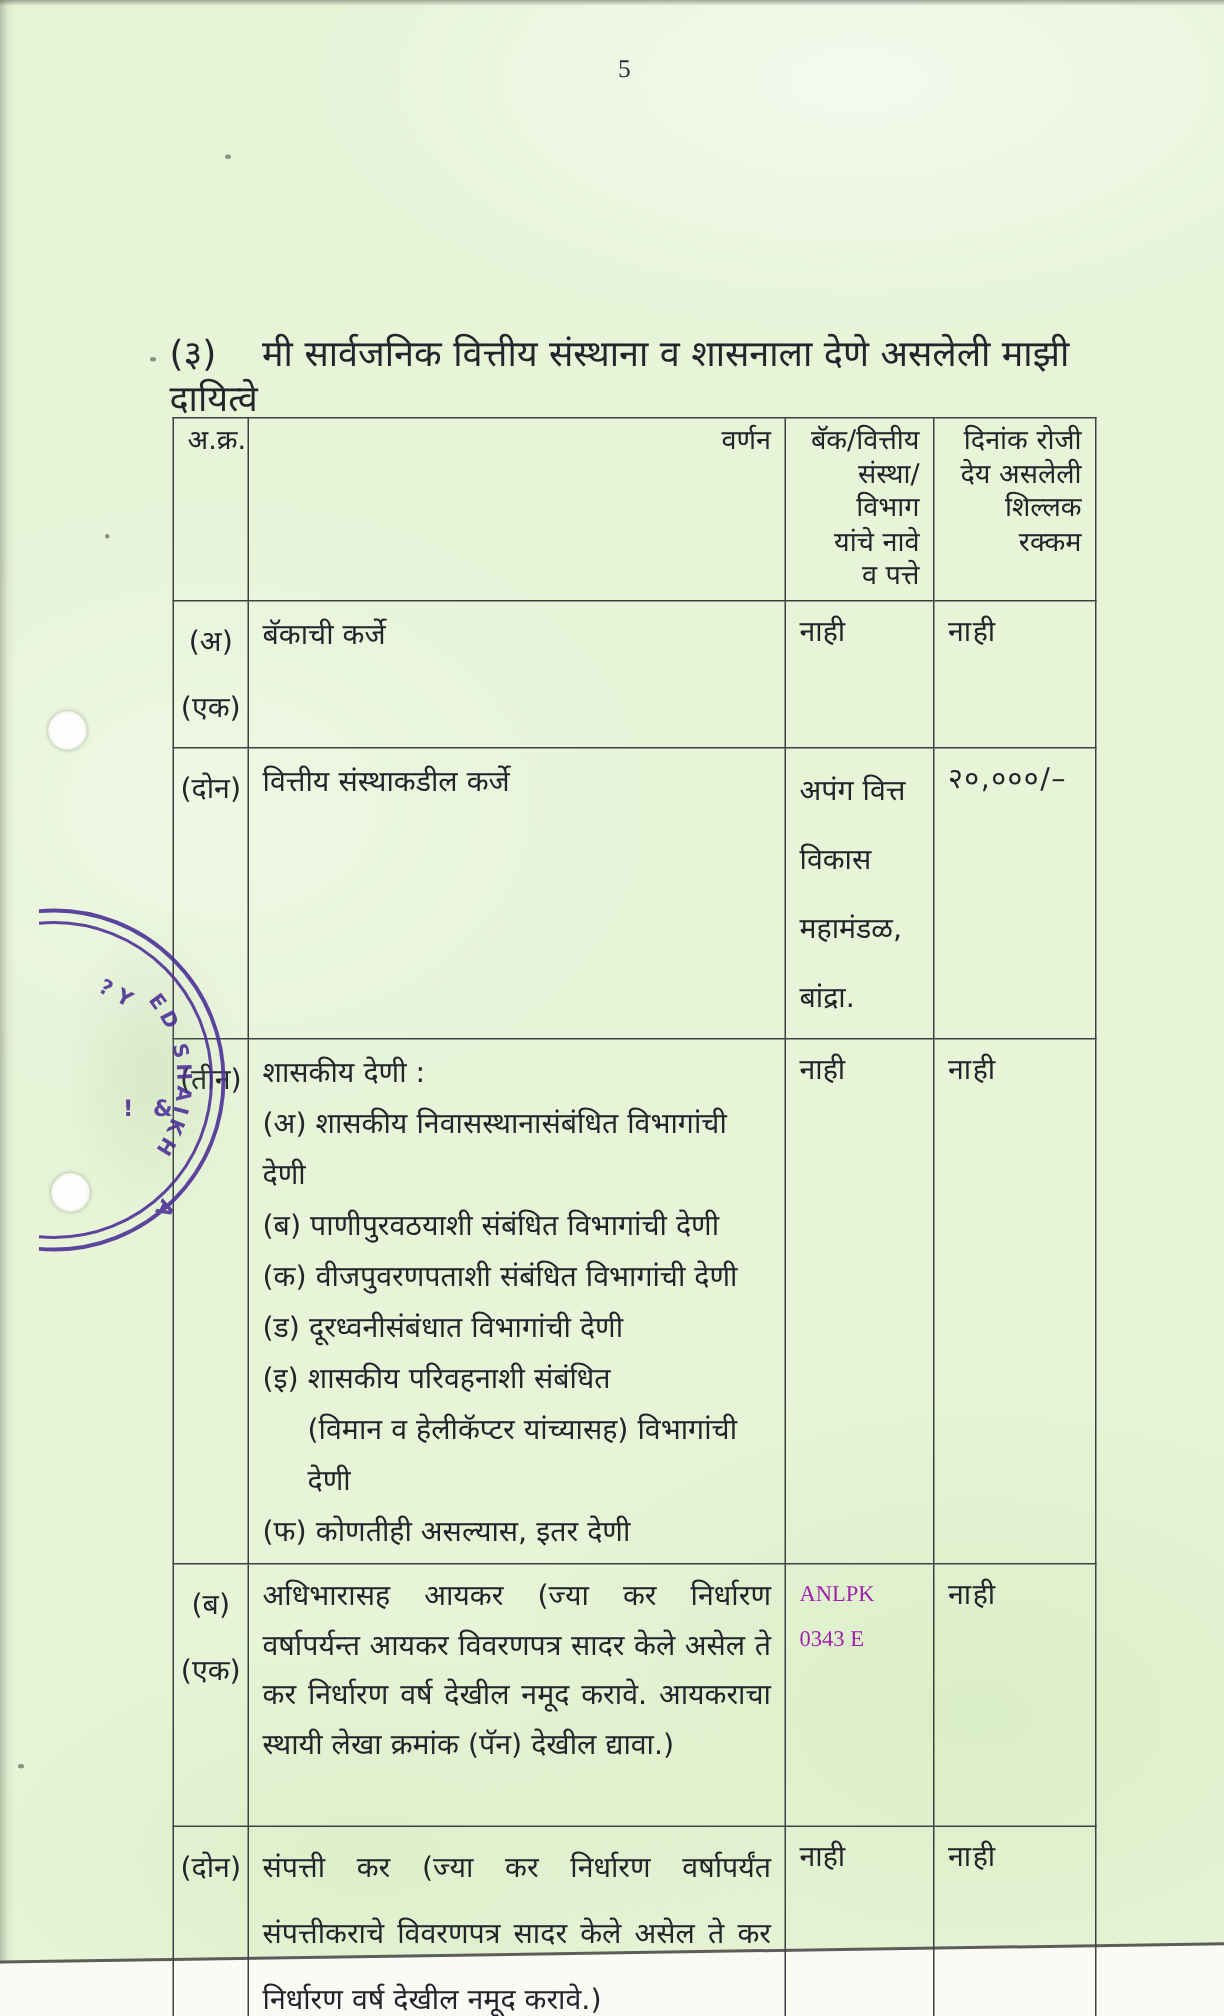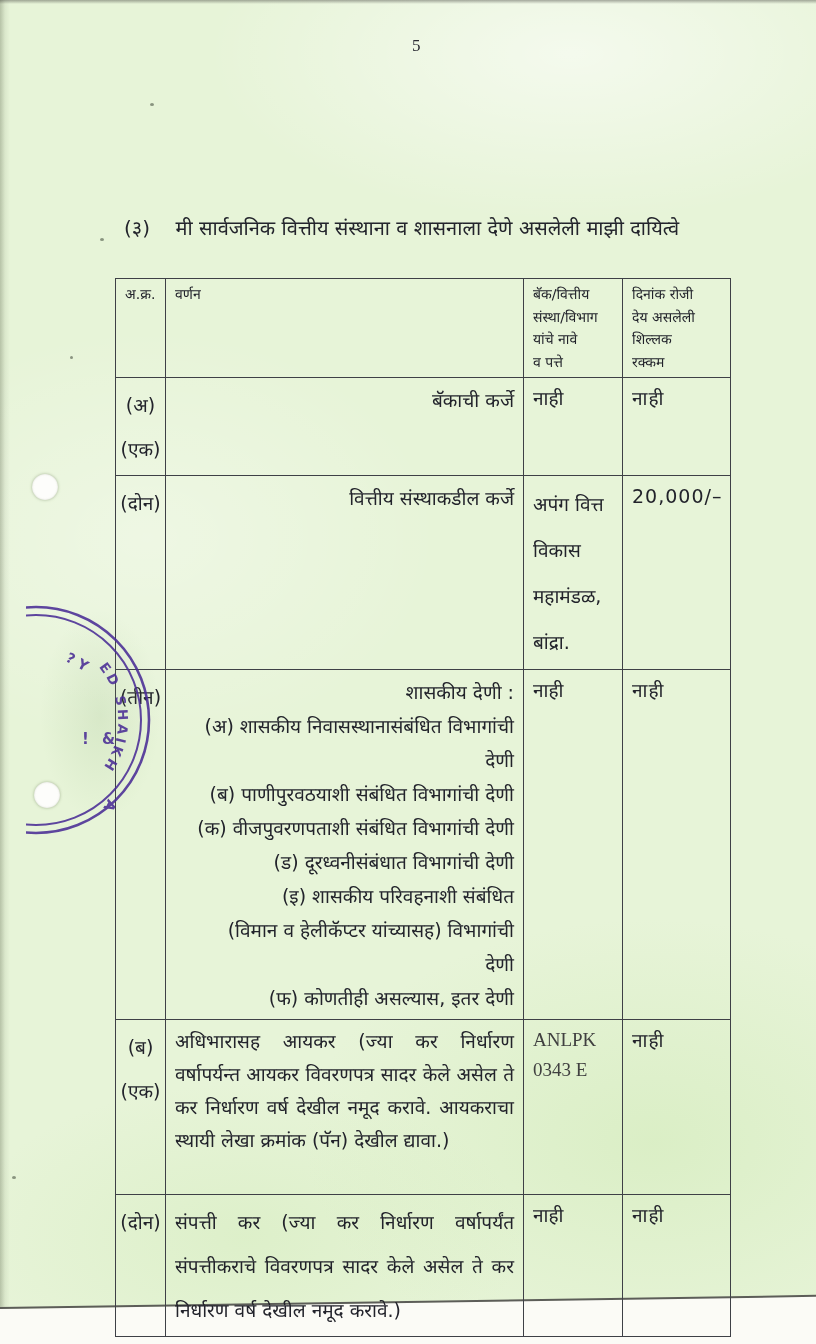--- a/index.html
+++ b/index.html
@@ -20,37 +20,37 @@
   }
   .edge-left{position:absolute;left:0;top:0;width:10px;height:1309px;
     background:linear-gradient(to right,rgba(70,80,55,.30),rgba(70,80,55,.08) 5px,rgba(70,80,55,0) 10px);}
   .edge-top{position:absolute;left:0;top:0;width:816px;height:4px;
     background:linear-gradient(to bottom,rgba(70,70,65,.45),rgba(70,70,65,0));}
   .edge-bottom{position:absolute;left:-2px;top:1307px;width:822px;height:2px;background:#5c5d58;
     transform:rotate(-0.85deg);transform-origin:left center;}
   .page-number{position:absolute;left:412px;top:36px;font-family:"Liberation Serif","DejaVu Serif",serif;
     font-size:17px;color:#2a2b33;}
   .intro{position:absolute;left:113px;top:165px;width:610px;color:#23242c;
-    font-size:20px;white-space:pre-wrap;margin-left:11px;}
+    font-size:24px;white-space:pre-wrap;}
   .intro div{height:40px;line-height:30px;}
   .doc-table{position:absolute;left:115px;top:278px;border-collapse:collapse;table-layout:fixed;width:615px;
     color:#22232b;}
   .doc-table td{border:1.7px solid #3e4046;vertical-align:top;padding:5px 9px 4px 9px;font-size:19px;}
-  .doc-table td.hdr{text-align:left;font-size:14px;line-height:22.5px;padding-top:4px;}
+  .doc-table td.hdr{text-align:right;font-size:18px;line-height:22.5px;padding-top:4px;}
   .col-sr{width:50px;} .col-desc{width:358px;} .col-bank{width:99px;} .col-amt{width:108px;}
   td.sr{text-align:center;padding-left:2px;padding-right:2px;}
   td.sr div{line-height:44px;}
-  .desc-line{line-height:34px;text-align:right;}
+  .desc-line{line-height:34px;}
   .desc-line.indent{padding-left:30px;}
   .para{line-height:33px;text-align:justify;}
   .para5{line-height:44px;text-align:justify;}
   td.bank div{line-height:30px;}
   td.bank.spread div{line-height:46px;}
   td.bank.spread{text-align:justify;}
-  .latin{font-family:"Liberation Serif","DejaVu Serif",serif;font-size:19px;line-height:30px;color:#404040;}
+  .latin{font-family:"Liberation Serif","DejaVu Serif",serif;font-size:15px;line-height:30px;color:#a21caf;}
   td.amt div{line-height:30px;letter-spacing:1px;}
   .hole{position:absolute;width:26px;height:26px;border-radius:50%;background:#fdfdfb;
     box-shadow:0 0 3px rgba(110,130,90,.55), inset 0 0 2px rgba(150,160,130,.4);}
   .hole1{left:32px;top:474px;} .hole2{left:34px;top:782px;}
   .speck{position:absolute;border-radius:50%;background:rgba(60,70,55,.55);}
   .stamp{position:absolute;left:26px;top:596px;z-index:5;opacity:.88;}
   .ghost{position:absolute;left:40px;top:610px;width:120px;height:210px;border-radius:50%;
     background:radial-gradient(closest-side,rgba(130,170,110,.16),rgba(130,170,110,0));}
 </style>
 </head>
@@ -120,21 +120,21 @@
     <td>
       <div class="desc-line">वित्तीय संस्थाकडील कर्जे</div>
     </td>
     <td class="bank spread">
       <div>अपंग वित्त</div>
       <div>विकास</div>
       <div>महामंडळ,</div>
       <div>बांद्रा.</div>
     </td>
     <td class="amt">
-      <div>20,000/–</div>
+      <div>२०,०००/–</div>
     </td>
   </tr>
 
   <tr>
     <td class="sr" style="height:267px;">
       <div>(तीन)</div>
     </td>
     <td>
       <div class="desc-line">शासकीय देणी :</div>
       <div class="desc-line">(अ) शासकीय निवासस्थानासंबंधित विभागांची देणी</div>

